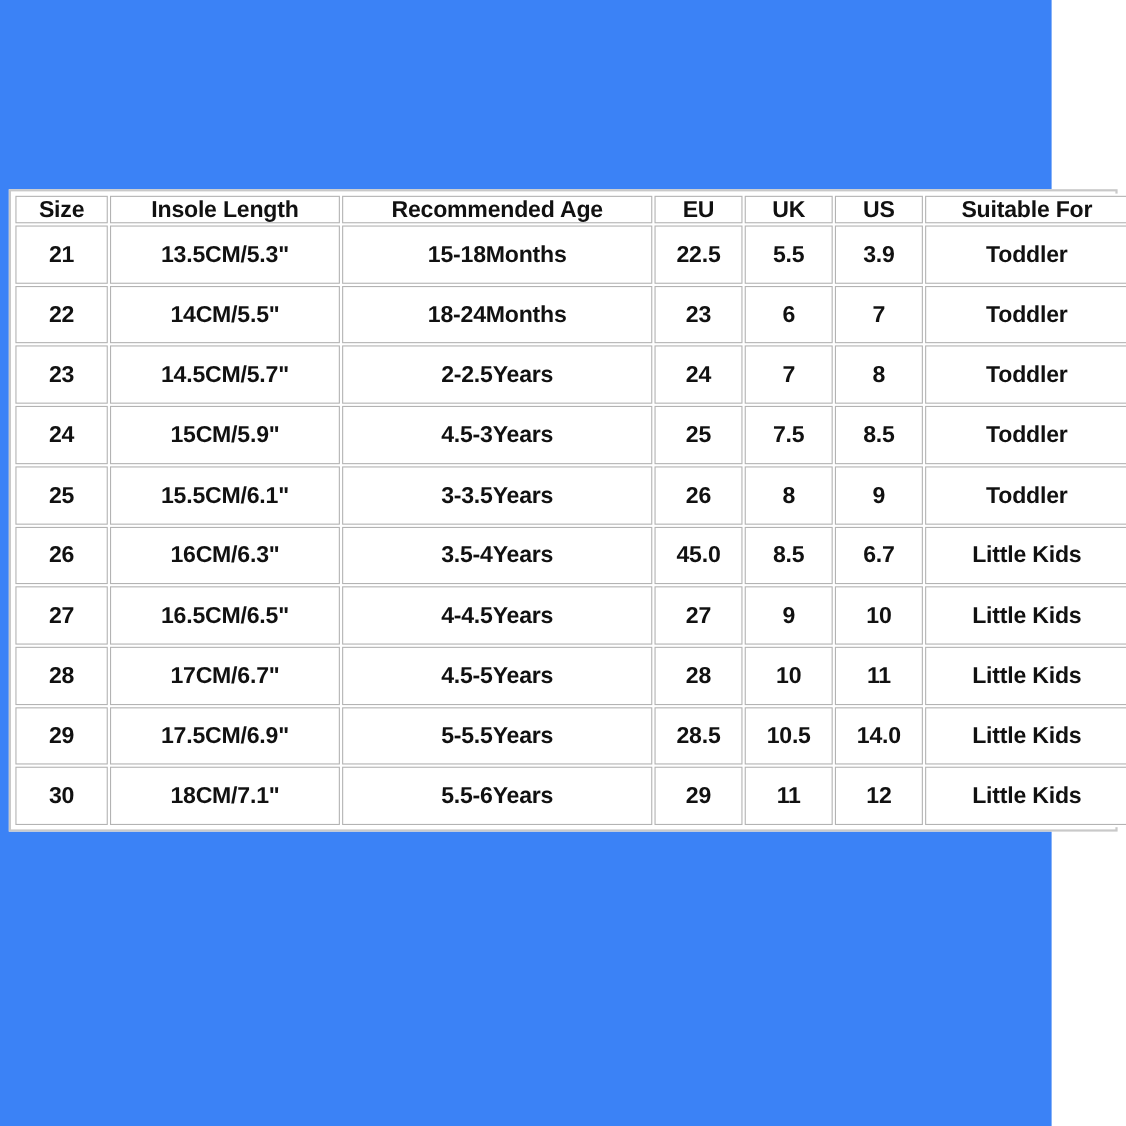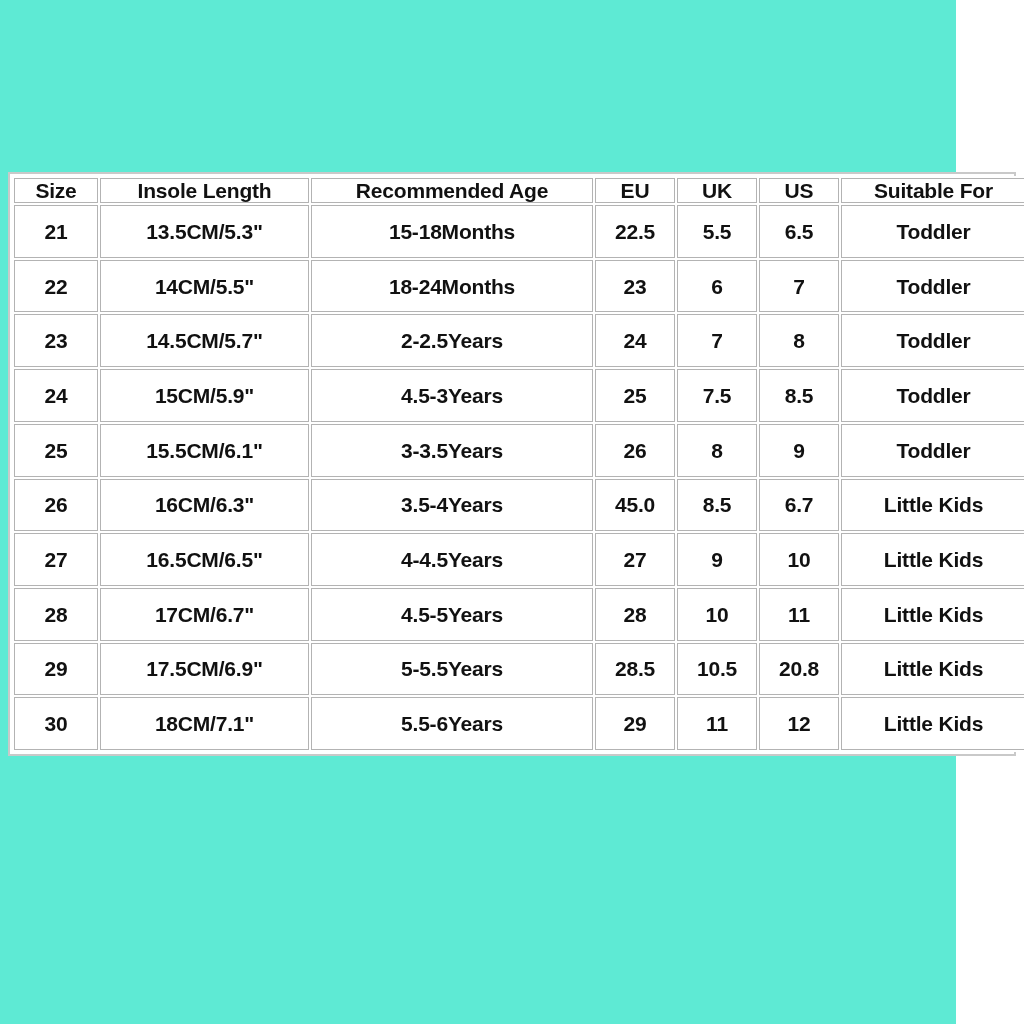--- a/index.html
+++ b/index.html
@@ -12,21 +12,21 @@
     height: 1024px;
     overflow: hidden;
     font-family: "Liberation Sans", sans-serif;
     -webkit-font-smoothing: none;
   }
 
   .page {
     position: relative;
     width: 956px;
     height: 1024px;
-    background: #5eead4;
+    background: #3b82f6;
   }
 
   
   .chart-frame {
     position: absolute;
     left: 8px;
     top: 172px;
     width: 1008px;
     height: 584px;
     box-sizing: border-box;
@@ -132,21 +132,21 @@
           <td>
               <span class="cell-text">15-18Months</span>
             </td>
           <td>
               <span class="cell-text">22.5</span>
             </td>
           <td>
               <span class="cell-text">5.5</span>
             </td>
           <td>
-              <span class="cell-text">6.5</span>
+              <span class="cell-text">3.9</span>
             </td>
           <td>
               <span class="cell-text">Toddler</span>
             </td>
         </tr>
         <tr>
           <td>
               <span class="cell-text">22</span>
             </td>
           <td>
@@ -316,21 +316,21 @@
           <td>
               <span class="cell-text">5-5.5Years</span>
             </td>
           <td>
               <span class="cell-text">28.5</span>
             </td>
           <td>
               <span class="cell-text">10.5</span>
             </td>
           <td>
-              <span class="cell-text">20.8</span>
+              <span class="cell-text">14.0</span>
             </td>
           <td>
               <span class="cell-text">Little Kids</span>
             </td>
         </tr>
         <tr>
           <td>
               <span class="cell-text">30</span>
             </td>
           <td>

